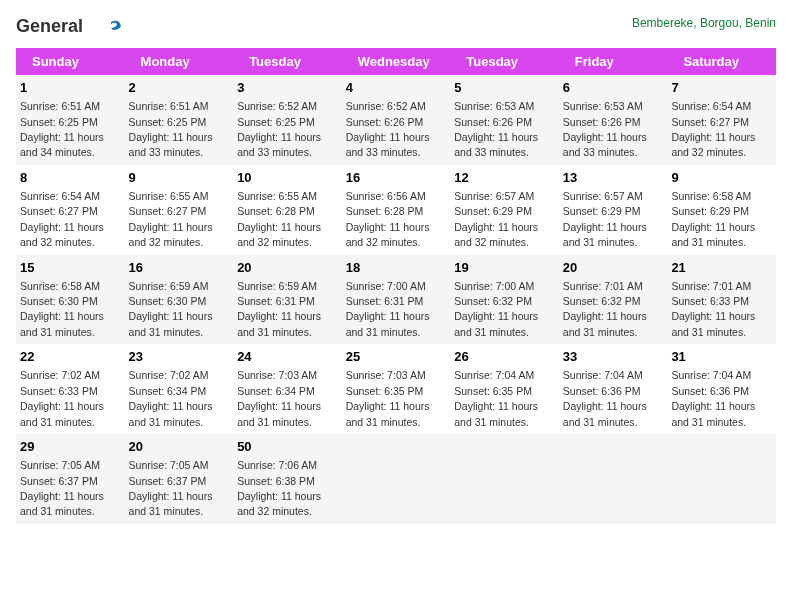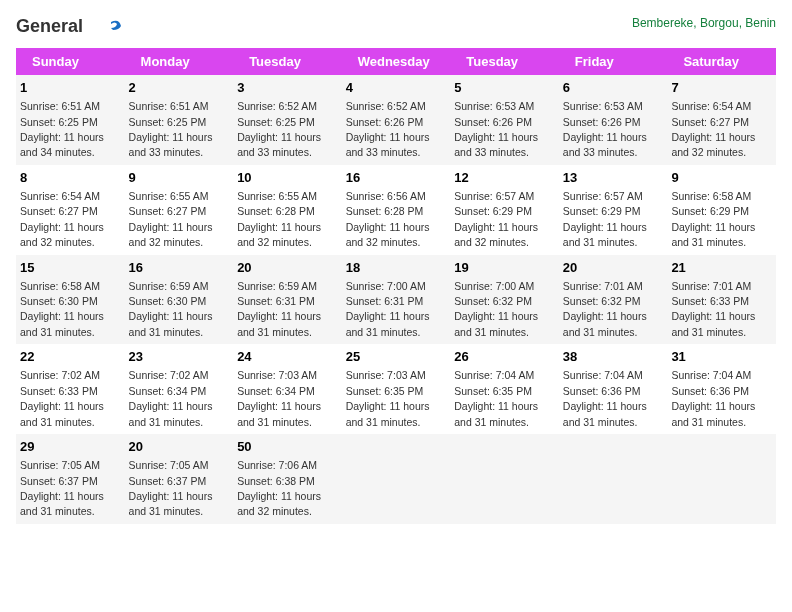--- a/index.html
+++ b/index.html
@@ -211,21 +211,21 @@
       </td>
         <td>
         <span class="day-num">25</span>
         <span class="day-info">Sunrise: 7:03 AM<br>Sunset: 6:35 PM<br>Daylight: 11 hours and 31 minutes.</span>
       </td>
         <td>
         <span class="day-num">26</span>
         <span class="day-info">Sunrise: 7:04 AM<br>Sunset: 6:35 PM<br>Daylight: 11 hours and 31 minutes.</span>
       </td>
         <td>
-        <span class="day-num">38</span>
+        <span class="day-num">33</span>
         <span class="day-info">Sunrise: 7:04 AM<br>Sunset: 6:36 PM<br>Daylight: 11 hours and 31 minutes.</span>
       </td>
         <td>
         <span class="day-num">31</span>
         <span class="day-info">Sunrise: 7:04 AM<br>Sunset: 6:36 PM<br>Daylight: 11 hours and 31 minutes.</span>
       </td>
       </tr>
       <tr>
         <td>
         <span class="day-num">29</span>

